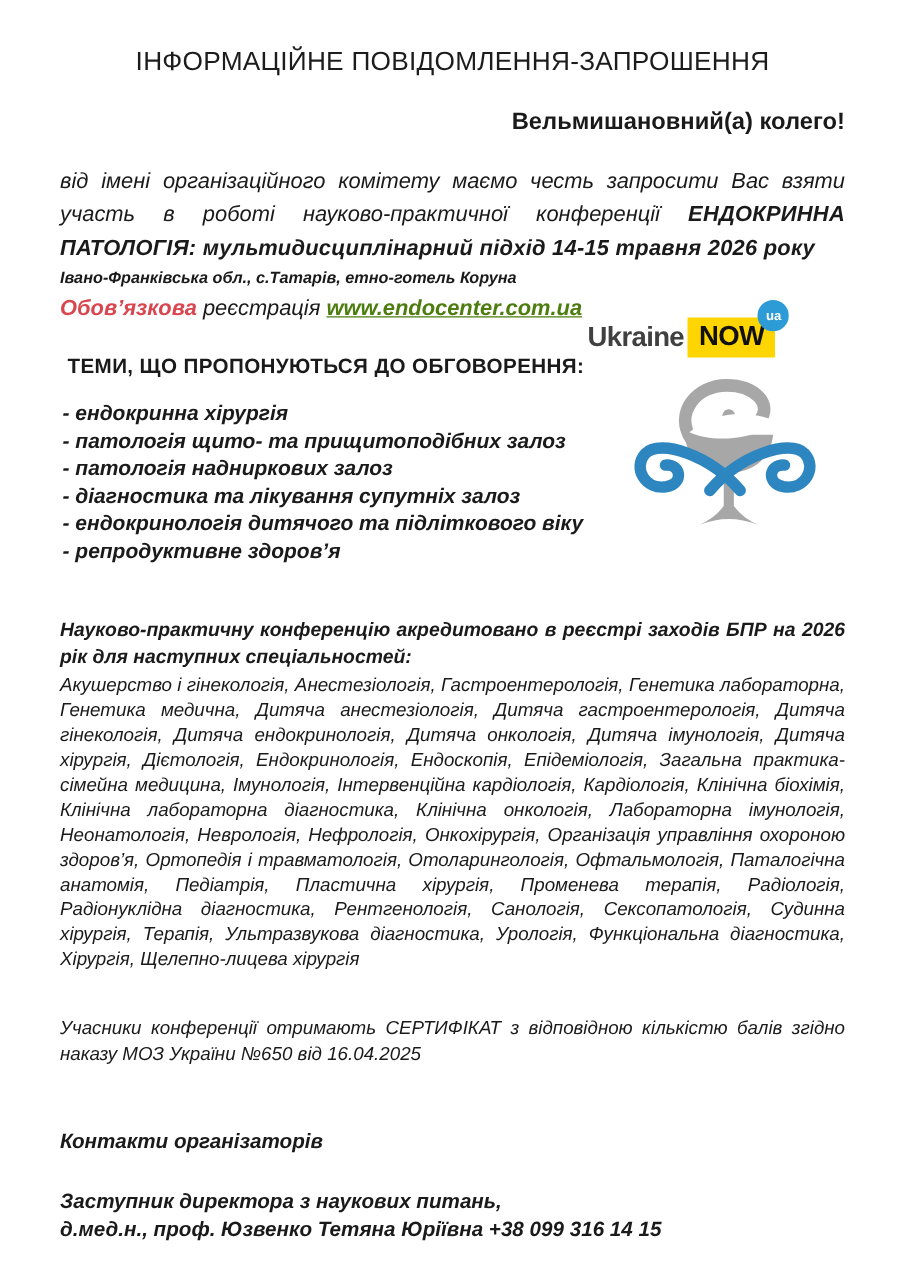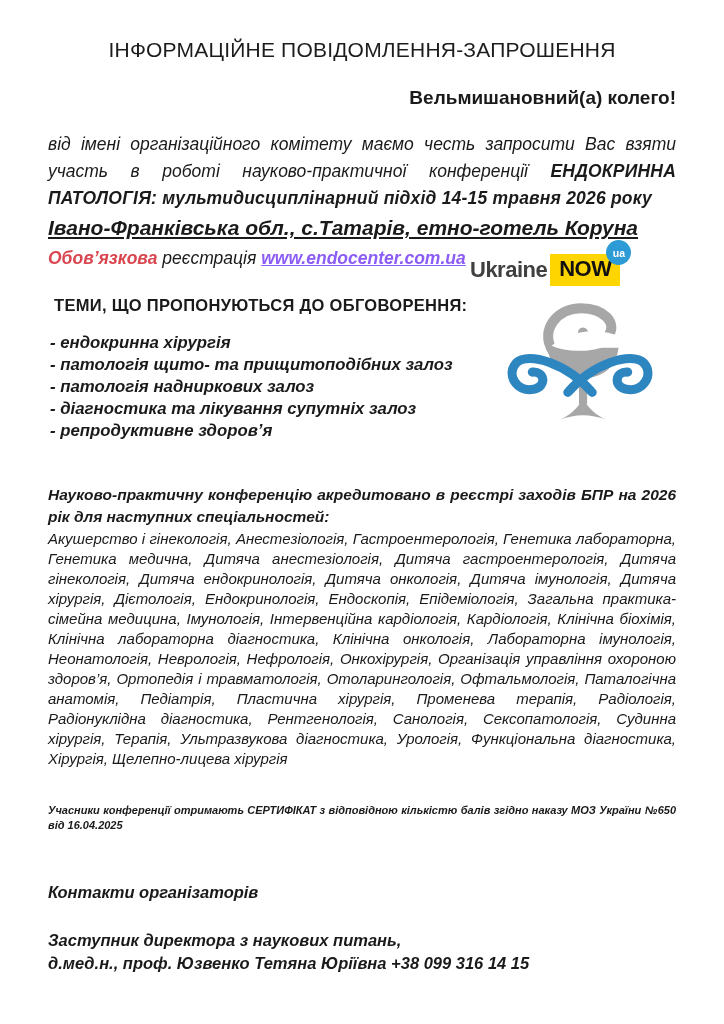--- a/index.html
+++ b/index.html
@@ -15,24 +15,24 @@
     letter-spacing:0.2px;color:#1c1c1c;
   }
   .salutation{
     margin:25px 0 0;text-align:right;font-size:19px;font-weight:700;
   }
   .intro{
     margin:22px 0 0;font-style:italic;font-size:17.5px;line-height:1.55;
     text-align:justify;
   }
   .intro b{letter-spacing:0.2px;}
-  .location{margin:0;font-style:italic;font-weight:700;font-size:21px;line-height:1.55;text-decoration:underline;}
+  .location{margin:0;font-style:italic;font-weight:700;font-size:13px;line-height:1.55;}
   .registration{margin:0;font-style:italic;font-size:17.5px;line-height:1.55;}
   .reg-required{color:var(--accent-red,#d9464f);font-weight:700;}
-  .reg-url{font-weight:700;color:#8b5cf6;text-decoration:underline;cursor:pointer;}
+  .reg-url{font-weight:700;color:#4d7c0f;text-decoration:underline;cursor:pointer;}
 
   .topics-heading{
     margin:24px 0 0 6px;font-size:16.5px;font-weight:700;letter-spacing:0.3px;
   }
   .topics{
     margin:17px 0 0 2px;padding:0;list-style:none;
     font-style:italic;font-weight:700;font-size:16.8px;line-height:22px;
     max-width:430px;
   }
 
@@ -40,21 +40,21 @@
   .accreditation-heading{
     margin:0;font-style:italic;font-weight:700;font-size:15.5px;
     line-height:1.4;text-align:justify;
   }
   .specialties{
     margin:2px 0 0;font-style:italic;font-size:15px;line-height:1.33;
     text-align:justify;
   }
 
   .certificate{
-    margin:34px 0 0;font-style:italic;font-weight:700;font-size:11px;
+    margin:34px 0 0;font-style:italic;font-weight:400;font-size:15px;
     line-height:1.4;text-align:justify;
   }
 
   .contacts-heading{margin:50px 0 0;font-style:italic;font-weight:700;font-size:16.5px;}
   .contact-block{margin-top:27px;font-style:italic;font-size:16.5px;line-height:1.38;}
   .contact-block p{margin:0;font-weight:700;}
 
   
   .ukraine-now{
     position:absolute;left:470px;top:254px;display:flex;align-items:center;
@@ -93,20 +93,21 @@
 
     <p class="registration"><span class="reg-required">Обов’язкова</span> <span>реєстрація</span> <a class="reg-url">www.endocenter.com.ua</a></p>
 
     <h3 class="topics-heading">ТЕМИ, ЩО ПРОПОНУЮТЬСЯ ДО ОБГОВОРЕННЯ:</h3>
 
     <ul class="topics">
       <li>- ендокринна хірургія</li>
       <li>- патологія щито- та прищитоподібних залоз</li>
       <li>- патологія надниркових залоз</li>
       <li>- діагностика та лікування супутніх залоз</li>
+      <li>- ендокринологія дитячого та підліткового віку</li>
       <li>- репродуктивне здоров’я</li>
     </ul>
 
     <div class="accreditation">
       <p class="accreditation-heading">Науково-практичну конференцію акредитовано в реєстрі заходів БПР на 2026 рік для наступних спеціальностей:</p>
       <p class="specialties">Акушерство і гінекологія, Анестезіологія, Гастроентерологія, Генетика лабораторна, Генетика медична, Дитяча анестезіологія, Дитяча гастроентерологія, Дитяча гінекологія, Дитяча ендокринологія, Дитяча онкологія, Дитяча імунологія, Дитяча хірургія, Дієтологія, Ендокринологія, Ендоскопія, Епідеміологія, Загальна практика- сімейна медицина, Імунологія, Інтервенційна кардіологія, Кардіологія, Клінічна біохімія, Клінічна лабораторна діагностика, Клінічна онкологія, Лабораторна імунологія, Неонатологія, Неврологія, Нефрологія, Онкохірургія, Організація управління охороною здоров’я, Ортопедія і травматологія, Отоларингологія, Офтальмологія, Паталогічна анатомія, Педіатрія, Пластична хірургія, Променева терапія, Радіологія, Радіонуклідна діагностика, Рентгенологія, Санологія, Сексопатологія, Судинна хірургія, Терапія, Ультразвукова діагностика, Урологія, Функціональна діагностика, Хірургія, Щелепно-лицева хірургія</p>
     </div>
 
     <p class="certificate">Учасники конференції отримають СЕРТИФІКАТ з відповідною кількістю балів згідно наказу МОЗ України №650 від 16.04.2025</p>
 

